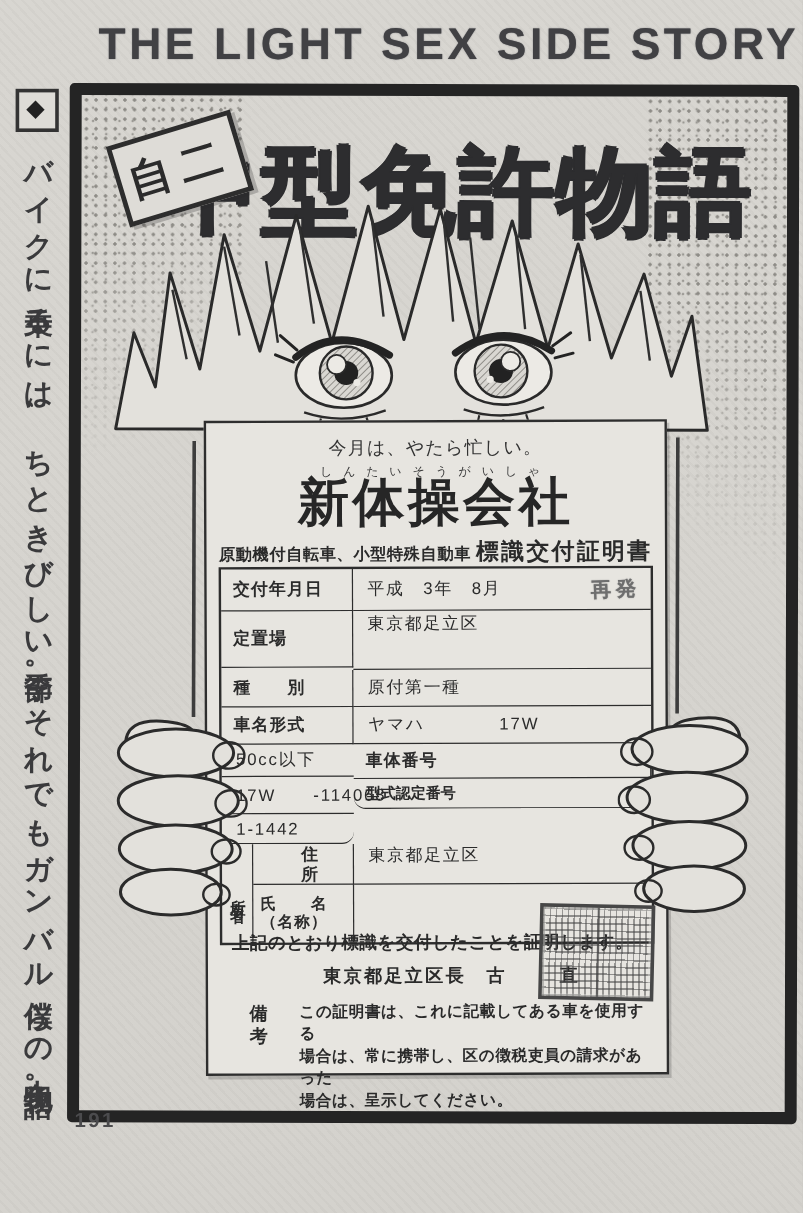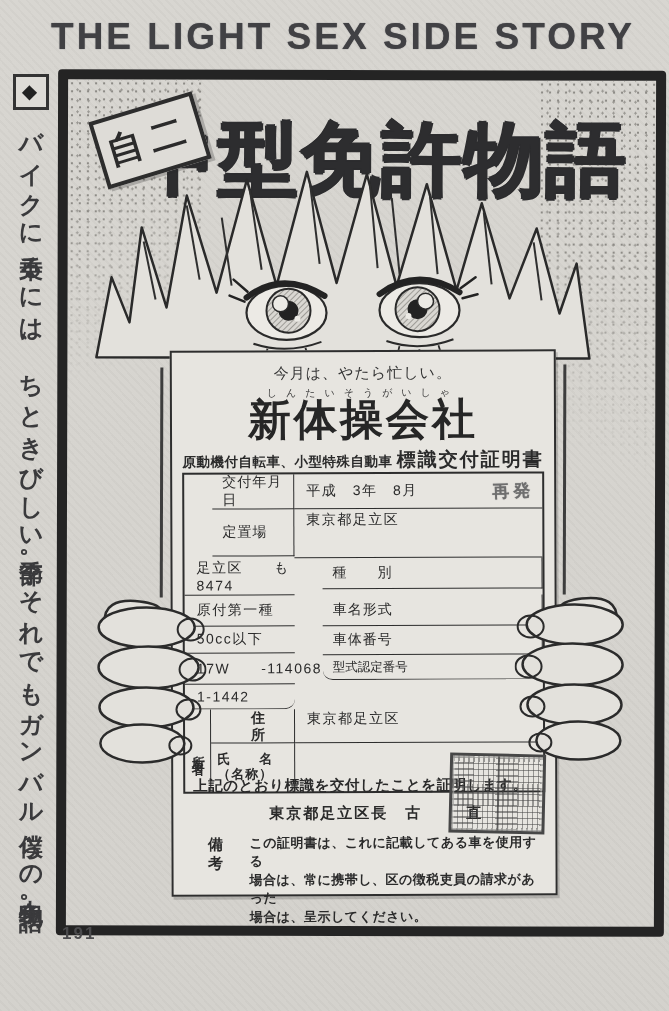--- a/index.html
+++ b/index.html
@@ -11,21 +11,21 @@
     overflow:hidden;
   }
   .page{
     position:relative;width:669px;height:1011px;
     background:
       repeating-linear-gradient(47deg, rgba(120,118,112,.05) 0 2px, transparent 2px 6px),
       linear-gradient(#d8d6d1,#d4d2cd);
   }
   
   .top-title{
-    position:absolute;left:49px;top:16px;width:588px;
+    position:absolute;left:80px;top:16px;width:588px;
     text-align:center;
     font-size:37px;font-weight:bold;letter-spacing:3px;
     color:#414144;
     text-shadow:0 0 1px #55555a;
     white-space:nowrap;
   }
   
   .side-strip{
     position:absolute;left:8px;top:74px;width:46px;height:880px;
     writing-mode:vertical-rl;text-orientation:upright;
@@ -109,21 +109,21 @@
   .cert-table{
     position:absolute;left:10px;top:120px;width:358px;
     border:2px solid #2d2d2d;
     display:grid;
     grid-template-columns:110px 1fr;
     font-size:14px;color:#2b2b2b;
   }
   .tlabel{
     border-right:1.5px solid #2d2d2d;border-bottom:1.5px solid #2d2d2d;
     display:flex;align-items:center;padding-left:10px;
-    letter-spacing:1px;font-weight:normal;margin-left:28px;
+    letter-spacing:1px;font-weight:bold;
   }
   .tvalue{
     border-bottom:1.5px solid #2d2d2d;
     display:flex;align-items:center;padding-left:12px;
     letter-spacing:1.5px;
   }
   .h34{height:34px;} .h46{height:46px;} .h36{height:36px;} .h30{height:30px;}
   .h28{height:28px;} .h26{height:26px;} .h24{height:24px;border-radius:10px;}
   .v-top{align-items:flex-start;padding-top:2px;}
   .small-label{font-size:12.5px;letter-spacing:0;}
@@ -277,26 +277,26 @@
       <div class="cert-table">
         <div class="tlabel h34">交付年月日</div>
         <div class="tvalue h34">
           <span>平成　3年　8月</span>
           <span class="reissue">再発</span>
         </div>
 
         <div class="tlabel h46">定置場</div>
         <div class="tvalue h46 v-top">東京都足立区</div>
 
-        <div class="tvalue h36">足立区　　も　8474</div>
 
         <div class="tlabel h30">種　　別</div>
         <div class="tvalue h30">原付第一種</div>
 
         <div class="tlabel h30">車名形式</div>
+        <div class="tvalue h30">ヤマハ　　　　17W</div>
 
         <div class="tvalue h26">50cc以下</div>
 
         <div class="tlabel h28">車体番号</div>
         <div class="tvalue h28">17W　　-114068</div>
 
         <div class="tlabel h24 small-label">型式認定番号</div>
         <div class="tvalue h24">1-1442</div>
 
         <div class="owner">

